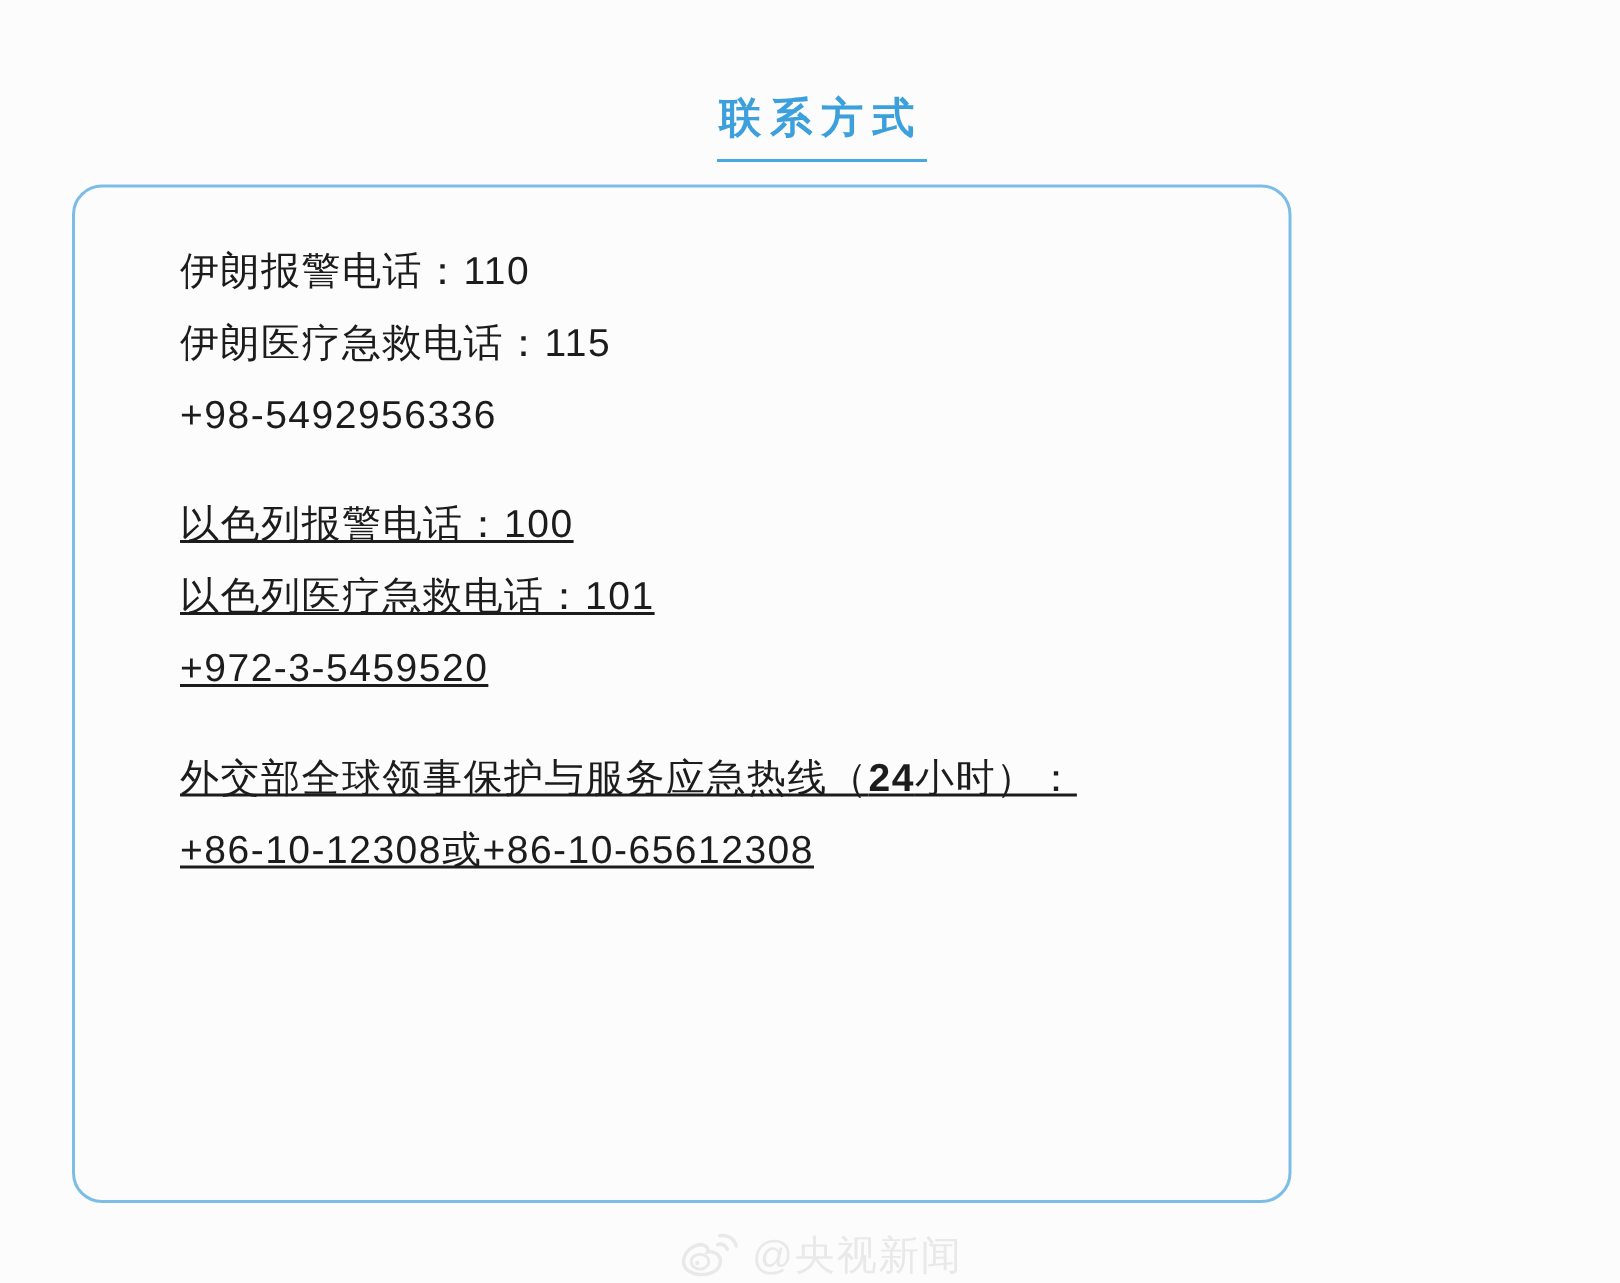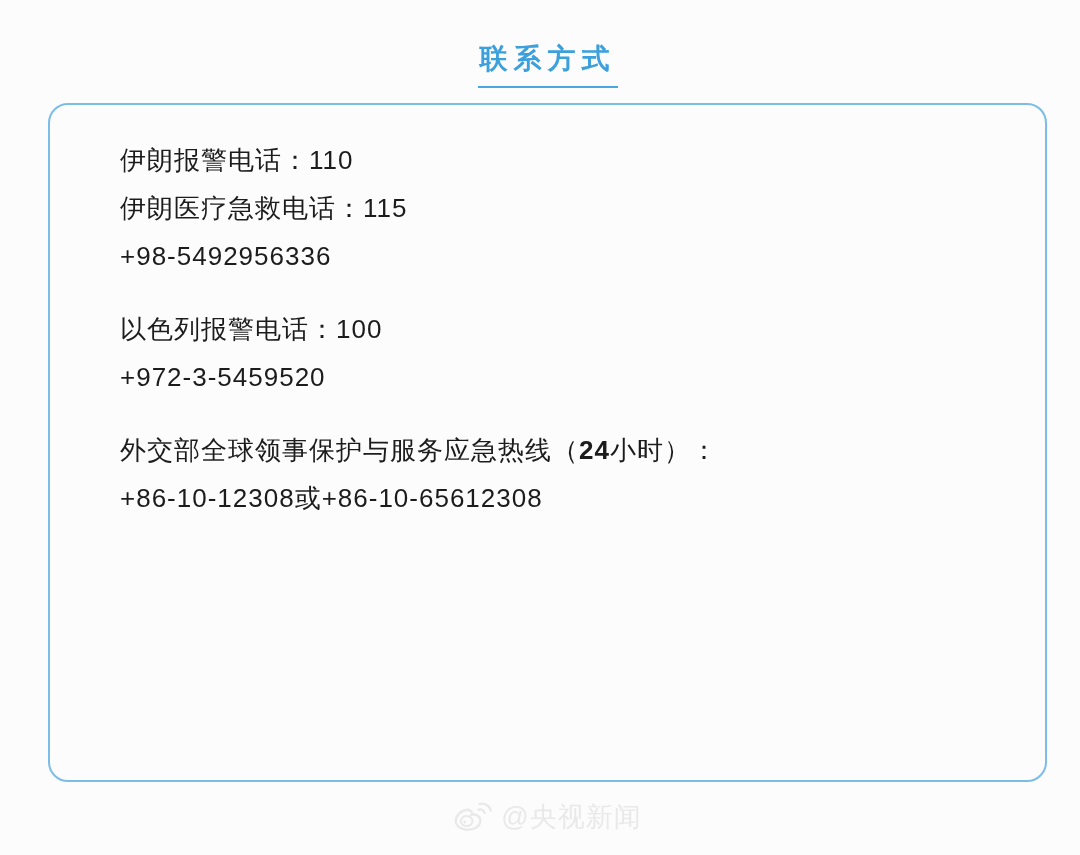--- a/index.html
+++ b/index.html
@@ -14,57 +14,58 @@
     color: #1c1c1c;
     overflow: hidden;
     position: relative;
   }
   .content {
     width: 999px;
     margin-left: 48px;
   }
   
   .title-wrap {
-    padding-top: 42px;
+    padding-top: 62px;
     text-align: center;
   }
   .page-title {
     display: inline-block;
     color: #3ba0db;
     font-size: 28px;
     font-weight: 700;
     letter-spacing: 6px;
     line-height: 34px;
   }
   .title-underline {
     width: 140px;
     height: 2px;
     background: #4aa8e0;
     margin: 10px auto 0 auto;
   }
   
   .contact-card {
     box-sizing: border-box;
-    width: 999px;
+    width: 813px;
     height: 679px;
     margin-top: 15px;
     border: 2px solid #7cbde8;
     border-radius: 20px;
     background: #fcfcfc;
     padding: 31px 40px 0 70px;
   }
   .contact-line {
     margin: 0;
     font-size: 26px;
     line-height: 48px;
     letter-spacing: 1px;
     white-space: nowrap;
   }
   .group-gap {
     margin-top: 25px;
+    text-decoration: underline;
   }
   .bold-seg {
     font-weight: 700;
   }
   
   .watermark {
     margin-top: 14px;
     height: 42px;
     display: flex;
     justify-content: center;
@@ -96,20 +97,21 @@
   <div class="contact-card">
 
     <div>
       <p class="contact-line">伊朗报警电话：110</p>
       <p class="contact-line">伊朗医疗急救电话：115</p>
       <p class="contact-line">+98-5492956336</p>
     </div>
 
     <div class="group-gap">
       <p class="contact-line">以色列报警电话：100</p>
+      <p class="contact-line">以色列医疗急救电话：101</p>
       <p class="contact-line">+972-3-5459520</p>
     </div>
 
     <div class="group-gap">
       <p class="contact-line"><span>外交部全球领事保护与服务应急热线（</span><span class="bold-seg">24</span><span>小时）：</span></p>
       <p class="contact-line">+86-10-12308或+86-10-65612308</p>
     </div>
 
   </div>
 

